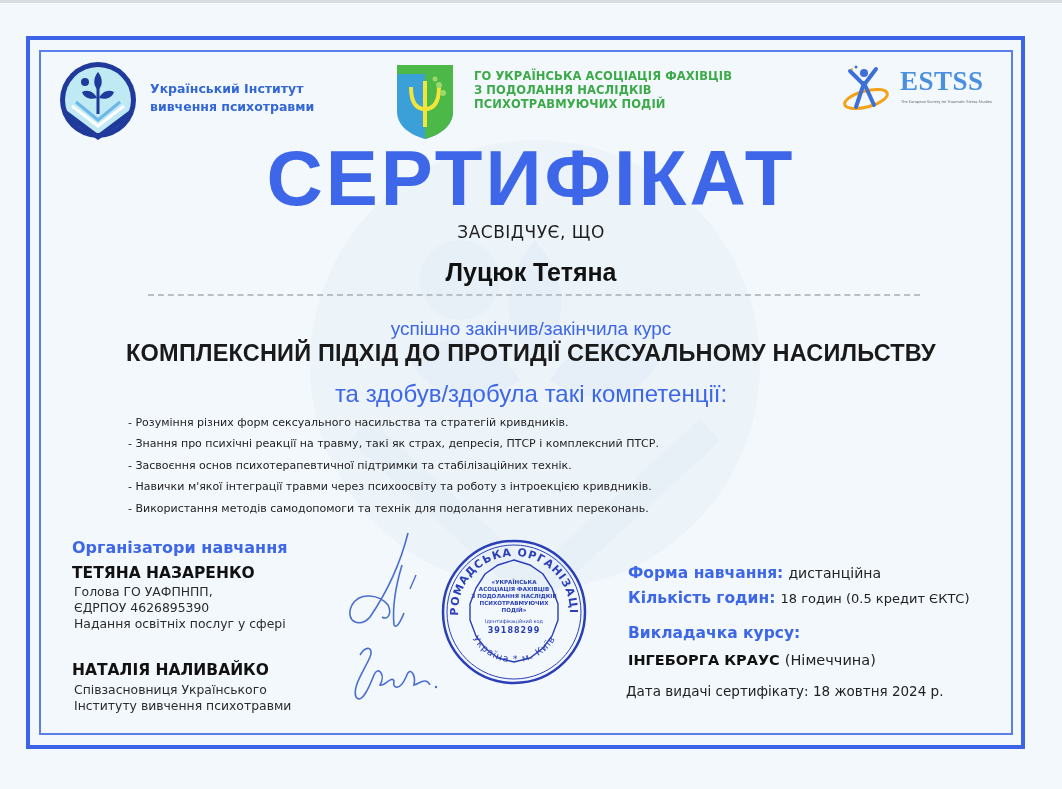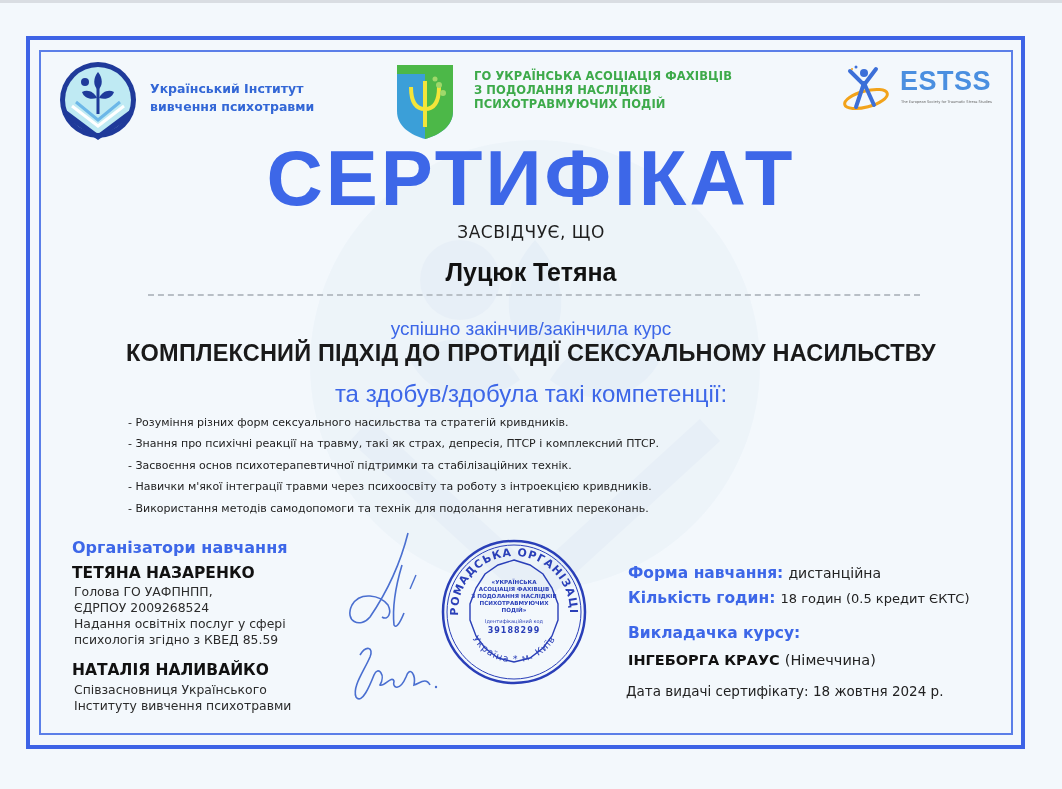--- a/index.html
+++ b/index.html
@@ -26,21 +26,21 @@
     font-size:12.5px; line-height:18px;
   }
   .logo-mid { position:absolute; left:395px; top:61px; width:60px; height:80px; }
   .logo-mid-text {
     position:absolute; left:474px; top:69px; color:#3daa4a; font-weight:bold;
     font-size:11.5px; line-height:14px; letter-spacing:0.1px;
   }
   .logo-right { position:absolute; left:842px; top:63px; width:50px; height:50px; }
   .logo-right-title {
     position:absolute; left:900px; top:66px; color:#4a8fe0; font-weight:bold;
-    font-size:27px; letter-spacing:0.5px; font-family:Liberation Sans, sans-serif;
+    font-size:27px; letter-spacing:0.5px; font-family:Liberation Serif, serif;
   }
   .logo-right-sub { position:absolute; left:901px; top:100px; color:#666; font-size:3.6px; white-space:nowrap; }
 
   .title {
     position:absolute; left:0; width:1062px; top:138px; text-align:center;
     color:#3d67e8; font-weight:bold; font-size:78px; letter-spacing:3px;
     font-family:Liberation Sans, sans-serif; line-height:80px;
     transform:scaleX(1.0);
   }
   .certifies {
@@ -169,23 +169,22 @@
   <li>- Знання про психічні реакції на травму, такі як страх, депресія, ПТСР і комплексний ПТСР.</li>
   <li>- Засвоєння основ психотерапевтичної підтримки та стабілізаційних технік.</li>
   <li>- Навички м'якої інтеграції травми через психоосвіту та роботу з інтроекцією кривдників.</li>
   <li>- Використання методів самодопомоги та технік для подолання негативних переконань.</li>
 </ul>
 
 <div class="org-heading">Організатори навчання</div>
 <div class="org1-name">ТЕТЯНА НАЗАРЕНКО</div>
 <div class="org1-details">
   <div>Голова ГО УАФПНПП,</div>
-  <div>ЄДРПОУ 2009268524</div>
+  <div>ЄДРПОУ 4626895390</div>
   <div>Надання освітніх послуг у сфері</div>
-  <div>психологія згідно з КВЕД 85.59</div>
 </div>
 <div class="org2-name">НАТАЛІЯ НАЛИВАЙКО</div>
 <div class="org2-details">
   <div>Співзасновниця Українського</div>
   <div>Інституту вивчення психотравми</div>
 </div>
 
 <svg class="signature" viewBox="0 0 140 190">
   <path d="M78 8 C70 40 55 70 40 92 C30 104 14 96 22 80 C30 66 50 70 58 80 C62 88 58 96 52 92" fill="none" stroke="#4a6fd0" stroke-width="1.6"></path>
   <path d="M72 40 C66 60 62 80 64 100 C66 104 70 98 74 88" fill="none" stroke="#4a6fd0" stroke-width="1.6"></path>

